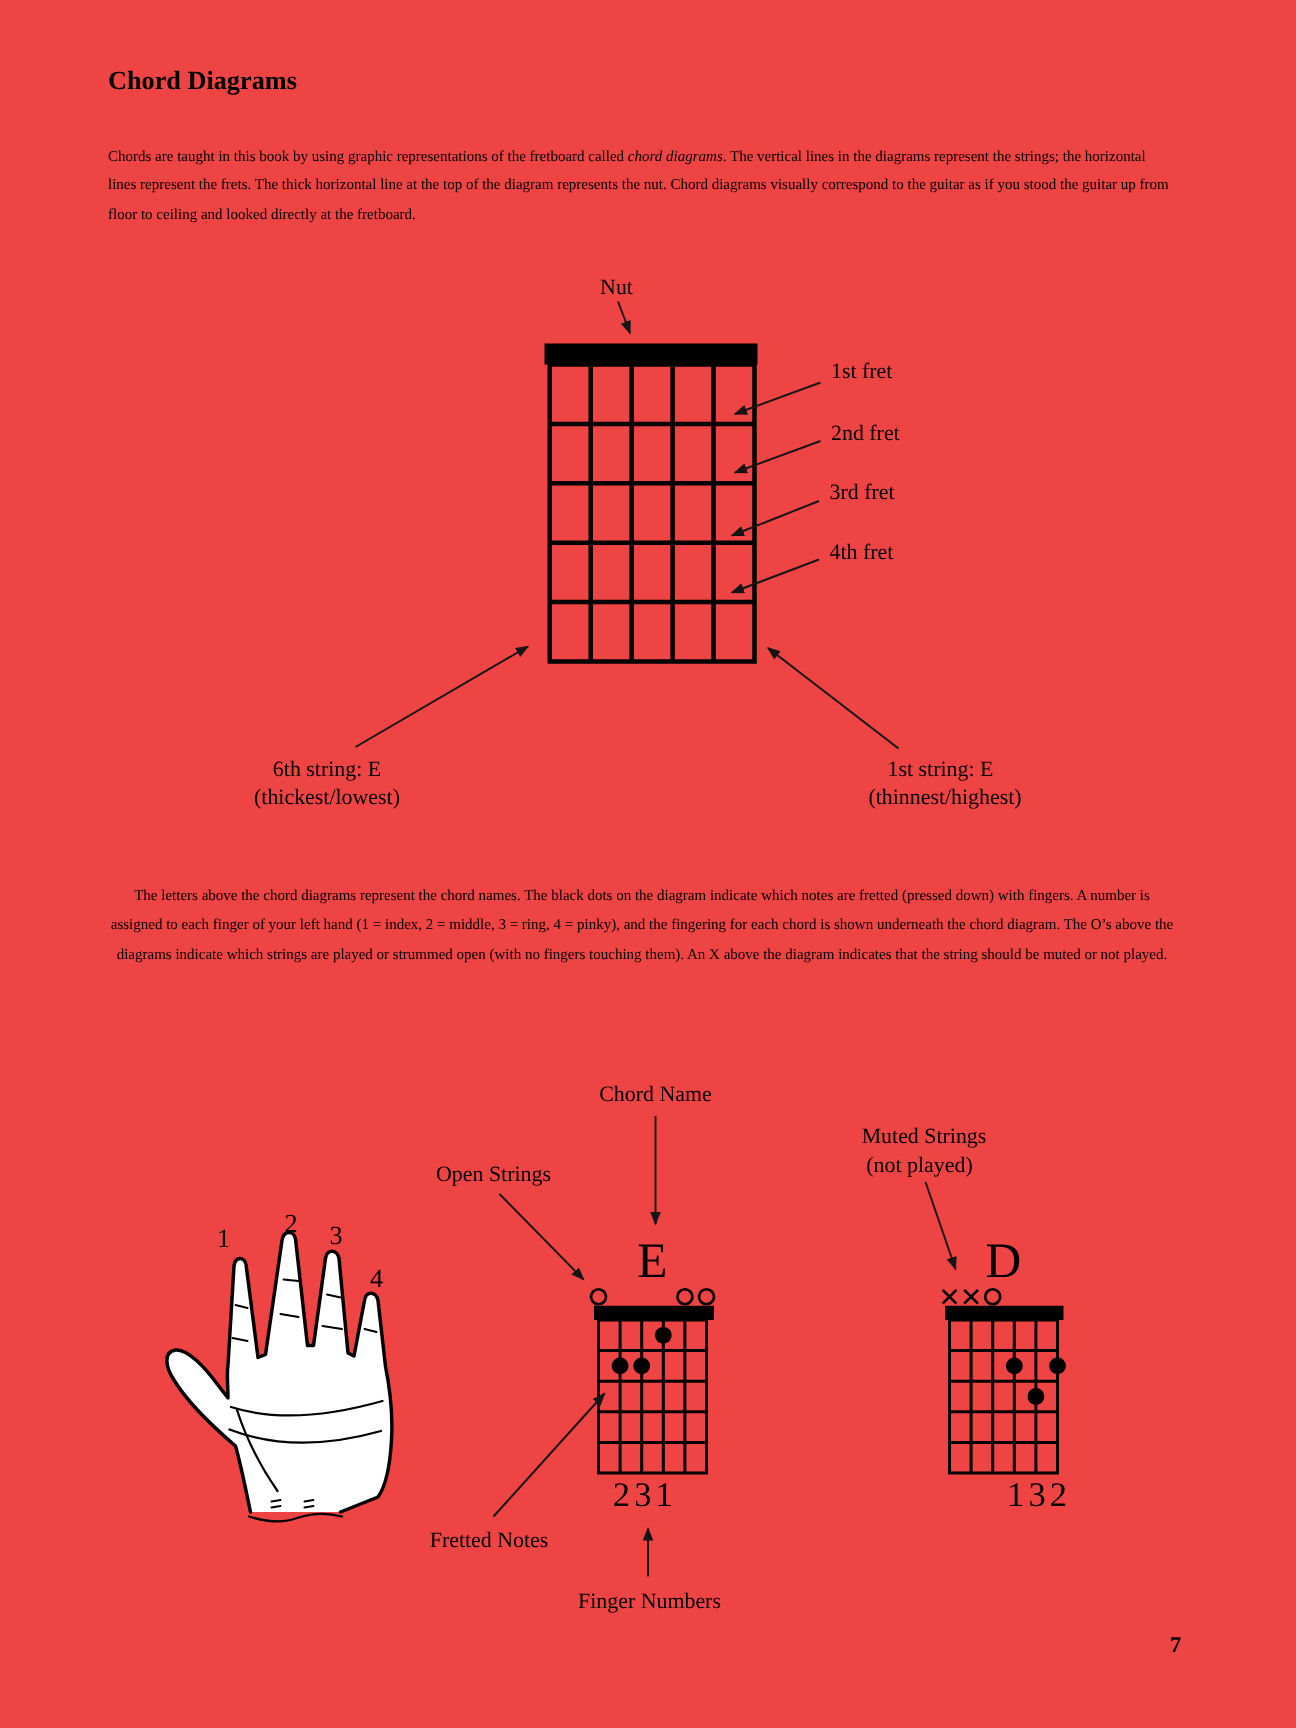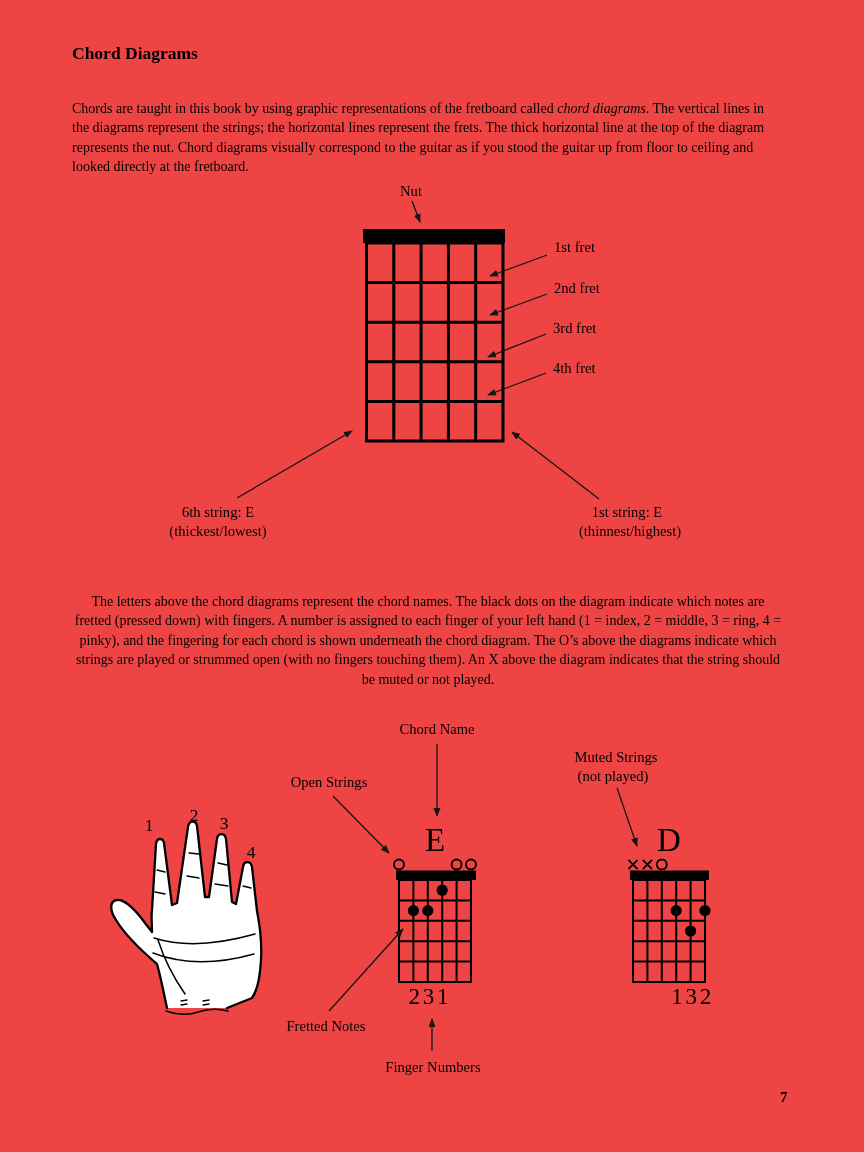--- a/index.html
+++ b/index.html
@@ -1,19 +1,19 @@
 <!DOCTYPE html>
 <html><head>
 <meta charset="utf-8">
 <style>
   html,body{margin:0;padding:0;background:#e8e8e8;}
   .page{position:relative;width:864px;height:1152px;background:#ef4444;margin:0 auto;
         font-family:"Liberation Serif","DejaVu Serif",serif;color:#000;overflow:hidden;}
   .title{position:absolute;left:72px;top:43px;margin:0;font-size:17.5px;font-weight:bold;}
-  .para{position:absolute;left:72px;width:712px;font-size:14px;line-height:19.4px;text-align:left;}
+  .para{position:absolute;left:72px;width:712px;font-size:10px;line-height:19.4px;text-align:left;}
   .p1{top:85px;}
   .p2{top:578px;text-align:center;}
   .pageno{position:absolute;left:780px;top:1089px;font-size:15px;font-weight:bold;}
   svg{position:absolute;left:0;overflow:visible;}
   text{font-family:"Liberation Serif","DejaVu Serif",serif;fill:#000;}
   .lbl{font-size:14.6px;}
   .chordname{font-size:33px;}
   .fingering{font-size:23px;letter-spacing:-1.5px;}
   .handnum{font-size:17.5px;}
   .ann{stroke:#151515;stroke-width:1.3;fill:none;}

